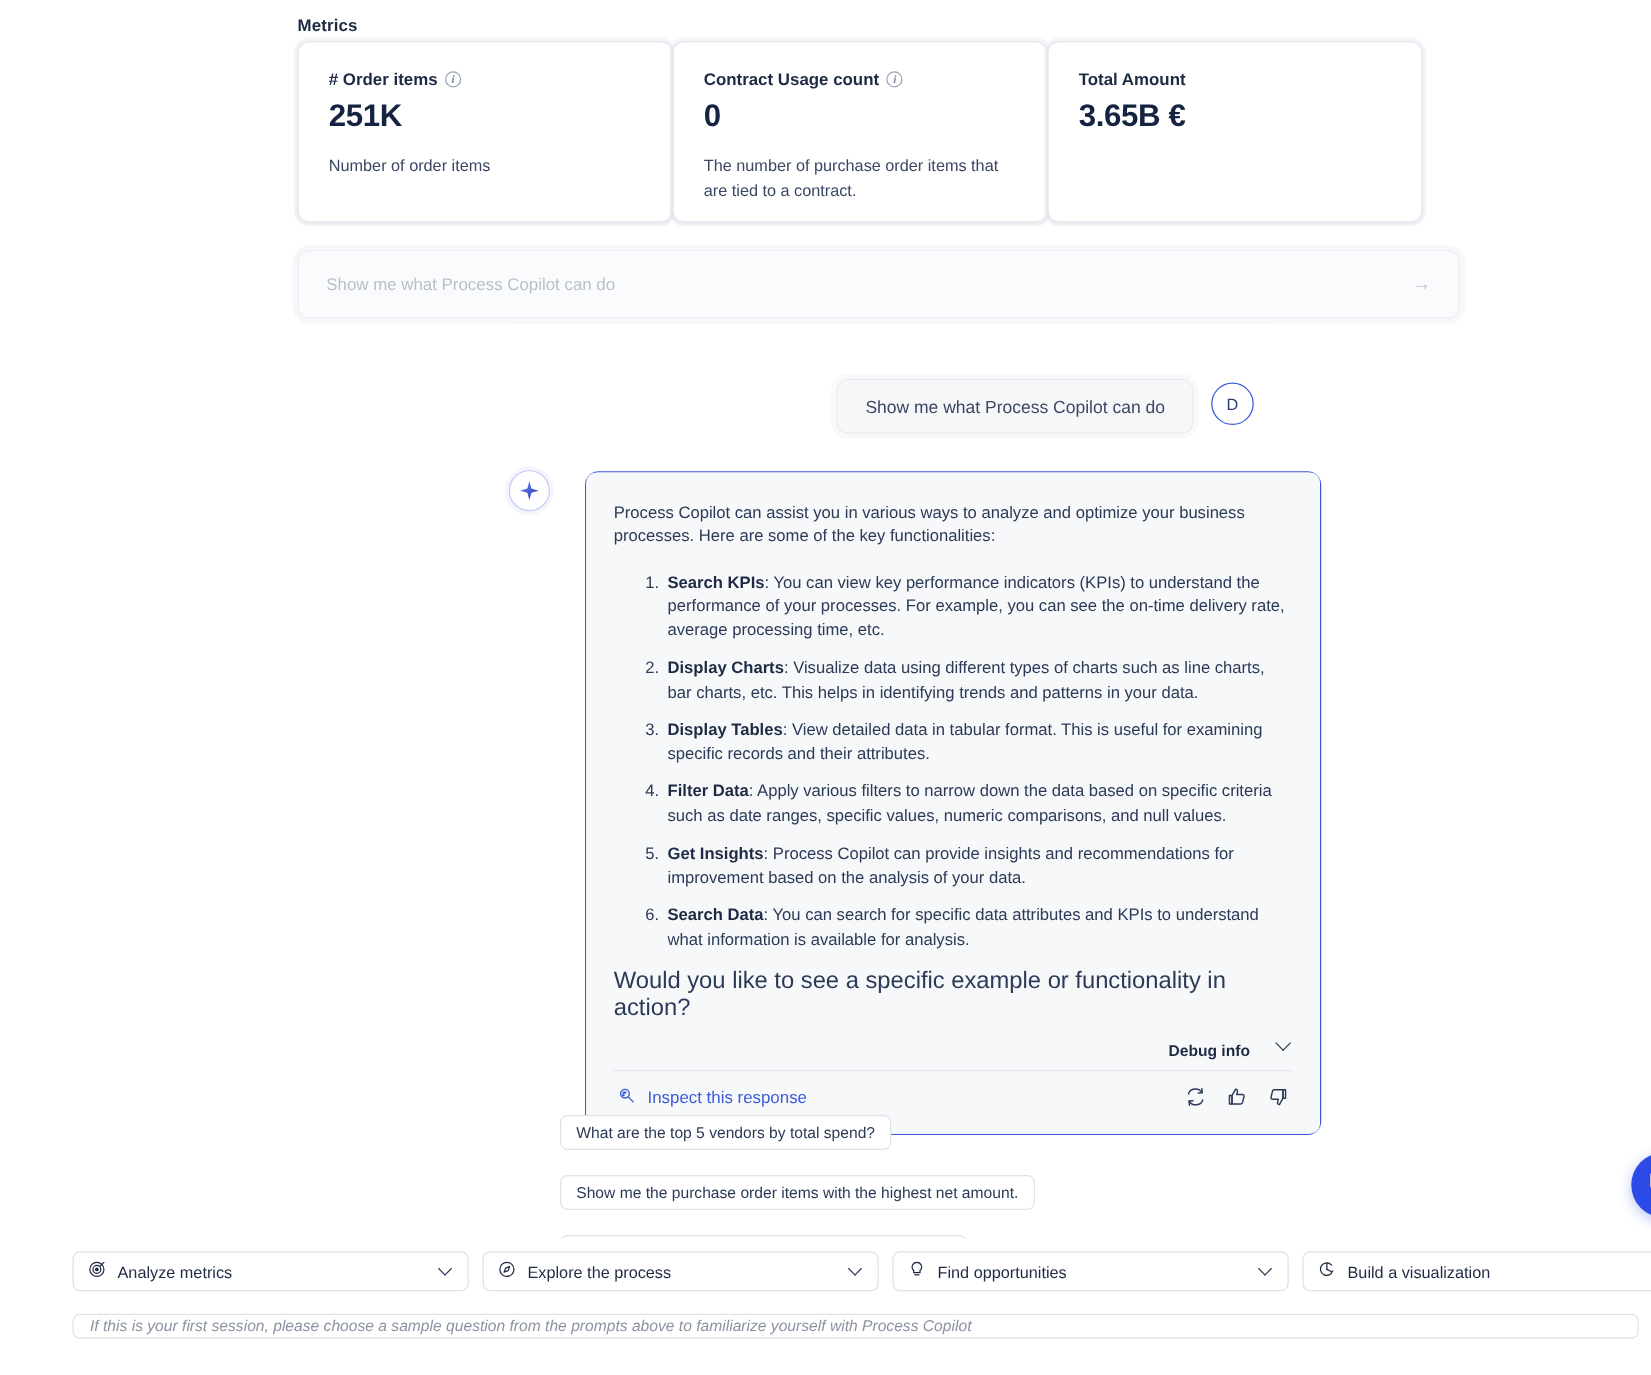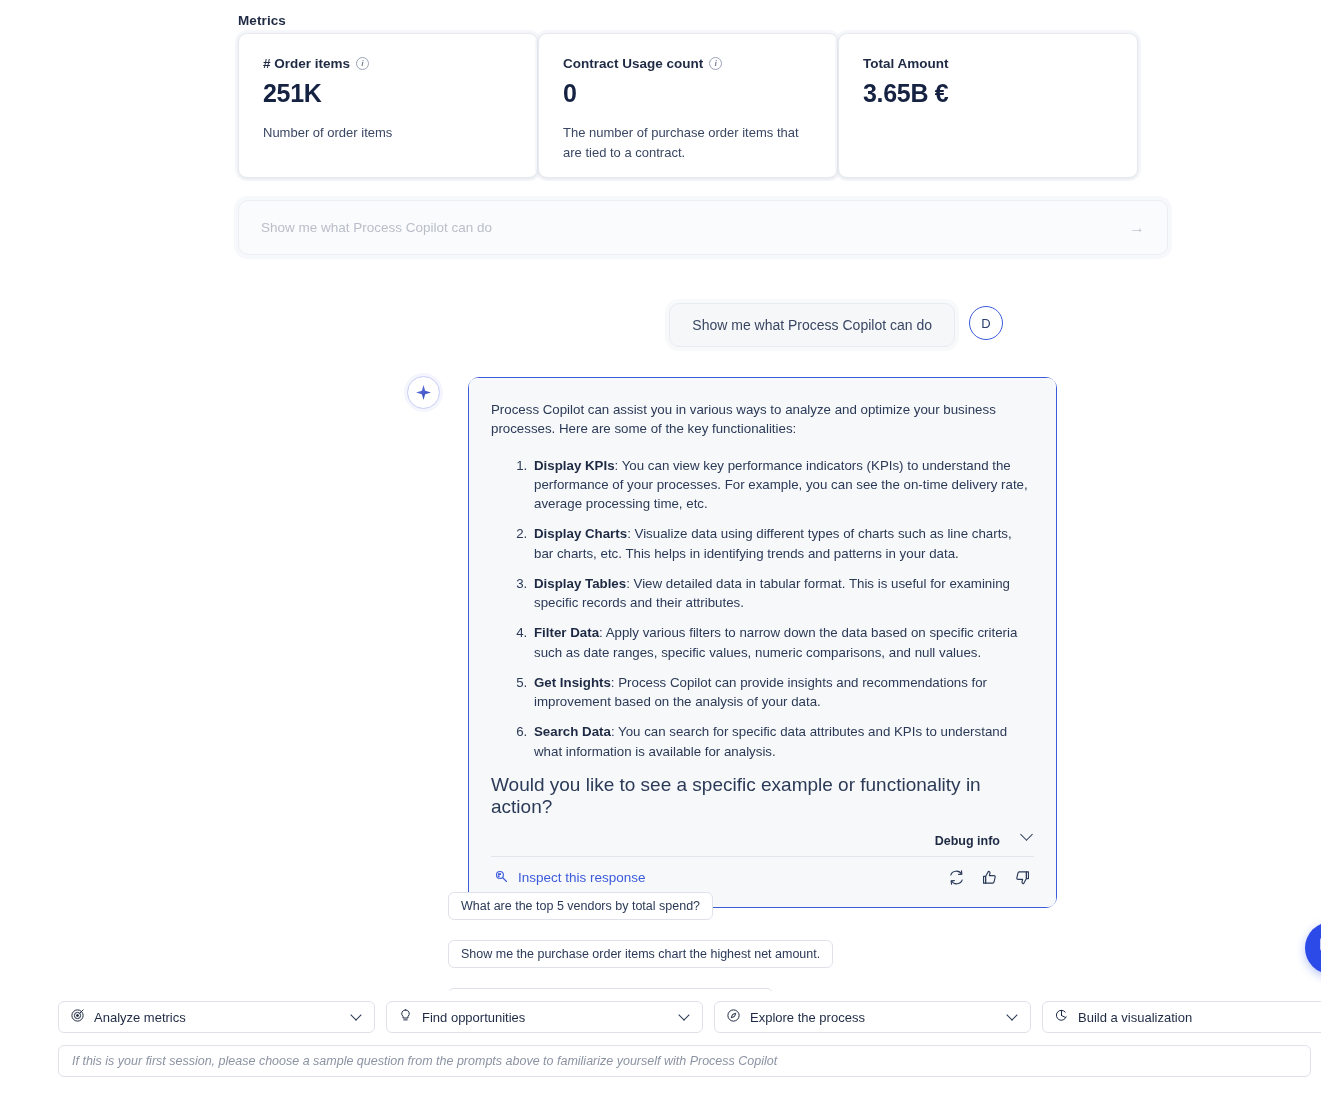--- a/index.html
+++ b/index.html
@@ -174,21 +174,21 @@
     padding: 0 11px; font-size: 13px; color: #1e2a44;
   }
   .quick-btn .q-label { flex: 1; }
   .quick-chev {
     width: 8px; height: 8px; border-right: 1.5px solid #2b3a57;
     border-bottom: 1.5px solid #2b3a57; transform: rotate(45deg);
     margin-top: -4px; margin-right: 3px;
   }
   .input-row { display: flex; gap: 10px; align-items: center; margin-top: 10px; }
   .main-input {
-    flex: 1; height: 32px;
+    flex: 1; height: 20px;
     border: 1px solid #dfe2ea; border-radius: 6px; background: #fff;
     display: flex; align-items: center; padding: 0 13px;
     font-size: 12.5px; font-style: italic; color: #8b93a3;
     overflow: hidden; white-space: nowrap;
   }
   .send-btn {
     width: 38px; height: 36px; border-radius: 6px;
     background: #cfdcfb; display: flex; align-items: center; justify-content: center;
   }
   .footnote {
@@ -251,21 +251,21 @@
       </defs>
       <path d="M12 1.5 L14.3 9.7 L22.5 12 L14.3 14.3 L12 22.5 L9.7 14.3 L1.5 12 L9.7 9.7 Z" fill="url(#spg)"></path>
     </svg>
   </div>
 
   <div class="response-card">
     <div class="response-inner">
       <div class="resp-para">Process Copilot can assist you in various ways to analyze and optimize your business processes. Here are some of the key functionalities:</div>
 
       <ol class="resp-list">
-        <li><b>Display KPIs</b><span>: You can view key performance indicators (KPIs) to understand the performance of your processes. For example, you can see the on-time delivery rate, average processing time, etc.</span></li>
+        <li><b>Search KPIs</b><span>: You can view key performance indicators (KPIs) to understand the performance of your processes. For example, you can see the on-time delivery rate, average processing time, etc.</span></li>
         <li><b>Display Charts</b><span>: Visualize data using different types of charts such as line charts, bar charts, etc. This helps in identifying trends and patterns in your data.</span></li>
         <li><b>Display Tables</b><span>: View detailed data in tabular format. This is useful for examining specific records and their attributes.</span></li>
         <li><b>Filter Data</b><span>: Apply various filters to narrow down the data based on specific criteria such as date ranges, specific values, numeric comparisons, and null values.</span></li>
         <li><b>Get Insights</b><span>: Process Copilot can provide insights and recommendations for improvement based on the analysis of your data.</span></li>
         <li><b>Search Data</b><span>: You can search for specific data attributes and KPIs to understand what information is available for analysis.</span></li>
       </ol>
 
       <div class="resp-closing">Would you like to see a specific example or functionality in action?</div>
 
       <div class="debug-row">
@@ -308,21 +308,21 @@
               <path d="M17.5 13.5 L20.4 13.5 L20.4 4 L17.5 4 Z"></path>
             </svg>
           </span>
         </div>
       </div>
     </div>
   </div>
 
   <div class="chips">
     <div class="chip">What are the top 5 vendors by total spend?</div>
-    <div class="chip">Show me the purchase order items chart the highest net amount.</div>
+    <div class="chip">Show me the purchase order items with the highest net amount.</div>
     <div class="chip">Display a chart of purchase order quantities over time.</div>
   </div>
 
   <div class="fab">
     <span>
       <svg width="26" height="26" viewBox="0 0 24 24" fill="none" stroke="#ffffff" stroke-width="1.8" stroke-linecap="round" stroke-linejoin="round">
         <rect x="3" y="5" width="15" height="11" rx="1.6"></rect>
         <polyline points="3.6,5.8 10.5,11 17.4,5.8"></polyline>
         <path d="M14.5 19.5 L20.2 13.8 L22 15.6 L16.3 21.3 L13.9 21.9 Z" fill="#ffffff" stroke="#2b4ae8" stroke-width="1.1"></path>
       </svg>
@@ -340,37 +340,37 @@
               <circle cx="12" cy="12" r="1.6" fill="#1e2a44"></circle>
             <line x1="16" y1="8" x2="21" y2="3" stroke-linecap="round"></line>
           </svg>
         </span>
         <span class="q-label">Analyze metrics</span>
         <span class="quick-chev"></span>
       </div>
 
       <div class="quick-btn">
         <span>
+          <svg width="15" height="15" viewBox="0 0 24 24" fill="none" stroke="#1e2a44" stroke-width="1.6" stroke-linejoin="round">
+            <circle cx="12" cy="12" r="9"></circle>
+            <path d="M15.6 8.4 L13.6 13.6 L8.4 15.6 L10.4 10.4 Z"></path>
+          </svg>
+        </span>
+        <span class="q-label">Explore the process</span>
+        <span class="quick-chev"></span>
+      </div>
+
+      <div class="quick-btn">
+        <span>
           <svg width="15" height="15" viewBox="0 0 24 24" fill="none" stroke="#1e2a44" stroke-width="1.6" stroke-linecap="round">
             <path d="M12 3 A6 6 0 0 1 16 13.5 L16 16 L8 16 L8 13.5 A6 6 0 0 1 12 3 Z"></path>
             <line x1="9.3" y1="19" x2="14.7" y2="19"></line>
           </svg>
         </span>
         <span class="q-label">Find opportunities</span>
-        <span class="quick-chev"></span>
-      </div>
-
-      <div class="quick-btn">
-        <span>
-          <svg width="15" height="15" viewBox="0 0 24 24" fill="none" stroke="#1e2a44" stroke-width="1.6" stroke-linejoin="round">
-            <circle cx="12" cy="12" r="9"></circle>
-            <path d="M15.6 8.4 L13.6 13.6 L8.4 15.6 L10.4 10.4 Z"></path>
-          </svg>
-        </span>
-        <span class="q-label">Explore the process</span>
         <span class="quick-chev"></span>
       </div>
 
       <div class="quick-btn">
         <span>
           <svg width="15" height="15" viewBox="0 0 24 24" fill="none" stroke="#1e2a44" stroke-width="1.6" stroke-linecap="round">
             <path d="M18 6.5 A8 8 0 1 0 19.5 14"></path>
             <line x1="12" y1="4" x2="12" y2="12"></line>
             <line x1="12" y1="12" x2="18" y2="15"></line>
           </svg>

